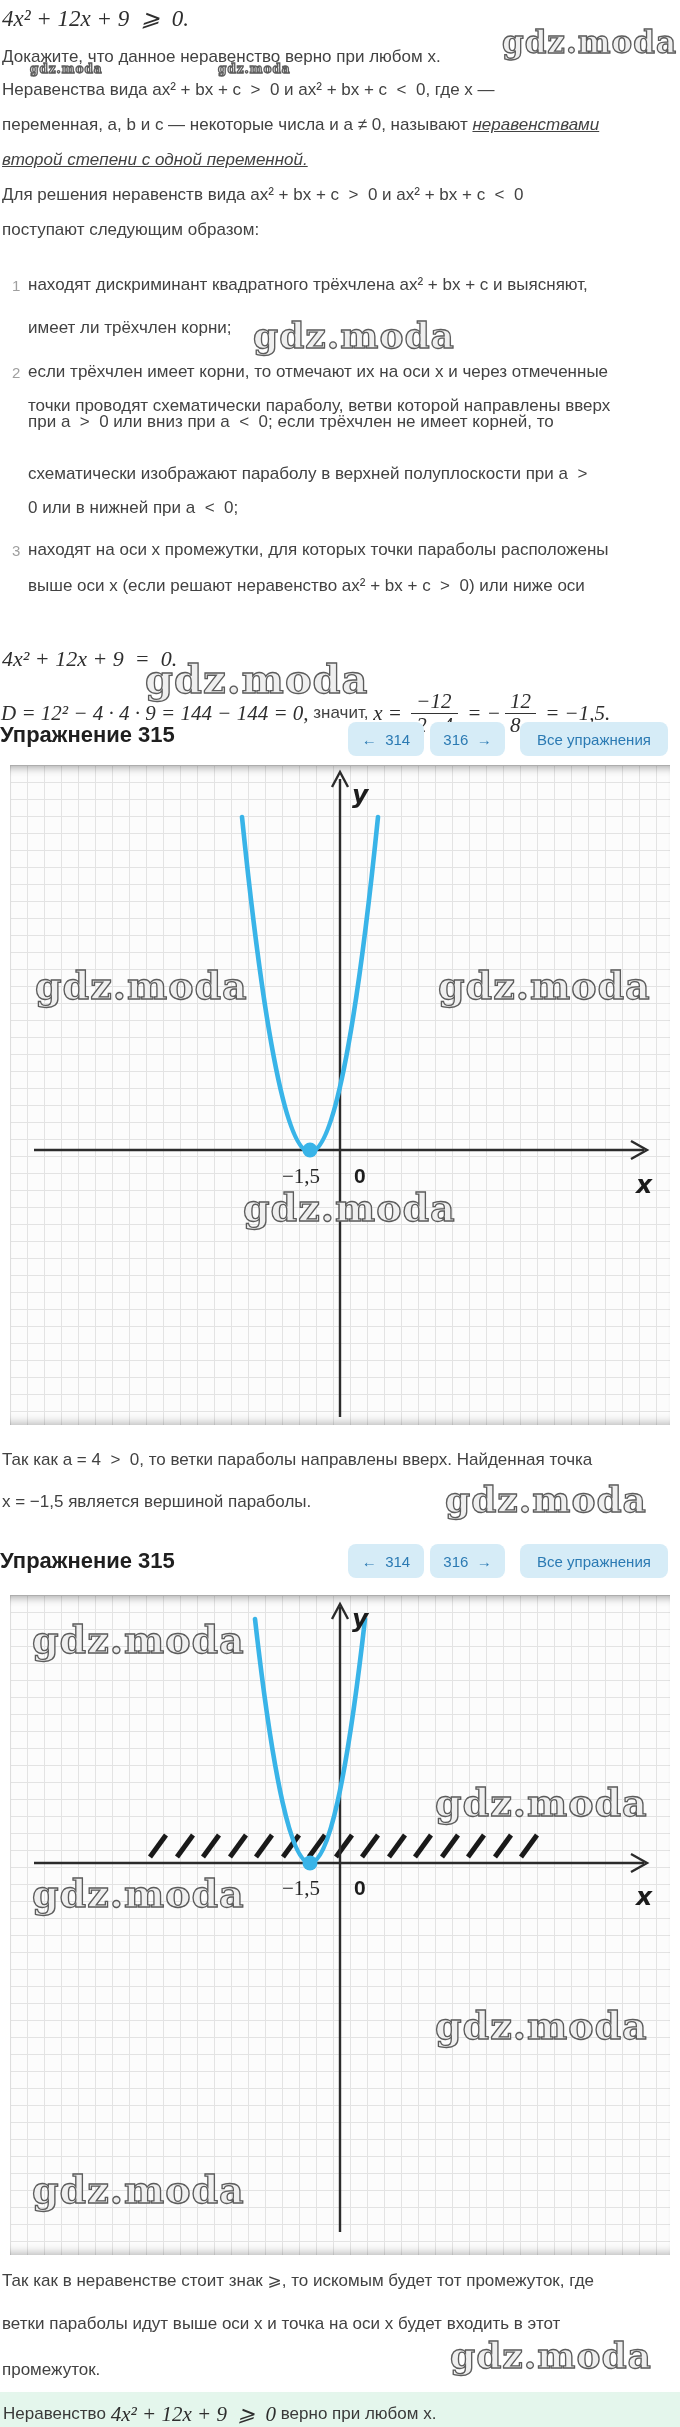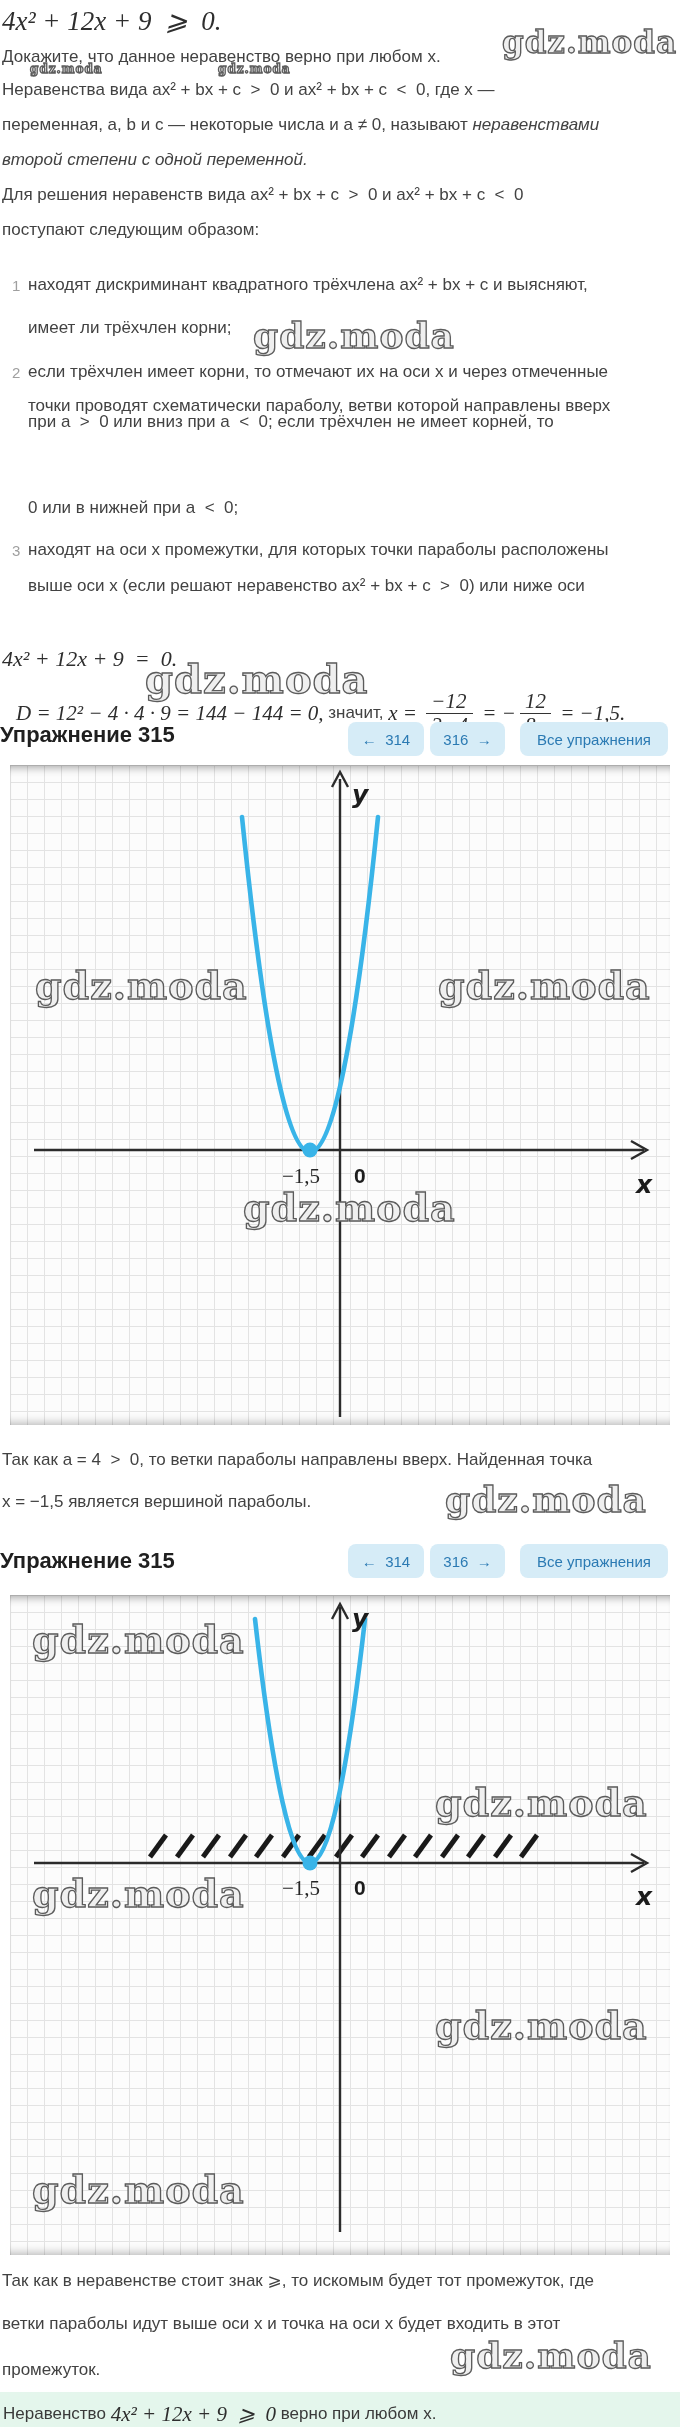--- a/index.html
+++ b/index.html
@@ -1,22 +1,22 @@
 <!DOCTYPE html>
 <html><head>
 <meta charset="utf-8">
 <style>
   html,body{margin:0;padding:0;background:#ffffff;}
   #page{position:relative;width:680px;height:2427px;overflow:hidden;background:#ffffff;
         font-family:"Liberation Sans",sans-serif;color:#3d3d3d;}
   .abs{position:absolute;white-space:pre;}
   .math{font-family:"Liberation Serif",serif;font-style:italic;color:#2e2e2e;}
-  .fline{font-size:27px;}
+  .fline{font-size:23px;}
   .pline{font-size:17px;color:#424242;}
-  .it{font-style:italic;}
+  .it{font-style:italic;text-decoration:underline;}
   .stepnum{color:#9f9f9f;font-size:15px;}
   .eqline{font-size:22px;}
   .dline{font-size:21px;display:flex;align-items:center;}
   .dline .sans{font-family:"Liberation Sans",sans-serif;font-style:normal;font-size:17px;color:#424242;}
   .frac{display:inline-block;text-align:left;vertical-align:middle;margin:0 4px;line-height:1.05;}
   .frac .num{display:block;padding:0 5px;}
   .frac .den{display:block;border-top:1.6px solid #333;padding:0 5px;}
   .ex-title{font-size:22px;font-weight:bold;color:#1f1f1f;}
   .btn{position:absolute;height:34px;background:#d6ecf7;color:#2b7ab3;border:none;
        border-radius:8px;font-size:15px;font-family:"Liberation Sans",sans-serif;
@@ -58,30 +58,31 @@
   <div class="abs stepnum" style="left:12px;top:277px;">1</div>
   <div class="abs pline" style="left:28px;top:275px;">находят дискриминант квадратного трёхчлена ax² + bx + c и выясняют,</div>
   <div class="abs pline" style="left:28px;top:318px;">имеет ли трёхчлен корни;</div>
 
   <span class="wm" style="left:253px;top:314px;font-size:36px;">gdz.moda</span>
 
   <div class="abs stepnum" style="left:12px;top:364px;">2</div>
   <div class="abs pline" style="left:28px;top:362px;text-align:right;">если трёхчлен имеет корни, то отмечают их на оси x и через отмеченные</div>
   <div class="abs pline" style="left:28px;top:396px;">точки проводят схематически параболу, ветви которой направлены вверх</div>
   <div class="abs pline" style="left:28px;top:412px;">при a  &gt;  0 или вниз при a  &lt;  0; если трёхчлен не имеет корней, то</div>
+  <div class="abs pline" style="left:28px;top:464px;">схематически изображают параболу в верхней полуплоскости при a  &gt;</div>
   <div class="abs pline" style="left:28px;top:498px;">0 или в нижней при a  &lt;  0;</div>
 
   <div class="abs stepnum" style="left:12px;top:542px;">3</div>
   <div class="abs pline" style="left:28px;top:540px;">находят на оси x промежутки, для которых точки параболы расположены</div>
   <div class="abs pline" style="left:28px;top:576px;">выше оси x (если решают неравенство ax² + bx + c  &gt;  0) или ниже оси</div>
 
   <div class="abs math eqline" style="left:2px;top:646px;">4x² + 12x + 9  =  0.</div>
   <span class="wm" style="left:145px;top:655px;font-size:40px;">gdz.moda</span>
 
-  <div class="abs math dline" style="left:16px;top:682px;height:62px;">
+  <div class="abs math dline" style="left:1px;top:682px;height:62px;">
     <span>D = 12² − 4 · 4 · 9 = 144 − 144 = 0,</span><span class="sans"> значит, </span><span>x = </span><span class="frac"><span class="num">−12</span><span class="den">2 · 4</span></span><span> = −</span><span class="frac"><span class="num">12</span><span class="den">8</span></span><span> = −1,5.</span>
   </div>
 
   <div class="abs ex-title" style="left:0px;top:722px;">Упражнение 315</div>
   <button class="btn" style="left:348px;top:722px;width:76px;">←  314</button>
   <button class="btn" style="left:430px;top:722px;width:75px;">316  →</button>
   <button class="btn" style="left:520px;top:722px;width:148px;">Все упражнения</button>
 
   <div class="graph" style="top:765px;">
     <span class="wm" style="left:25px;top:198px;font-size:38px;">gdz.moda</span>

